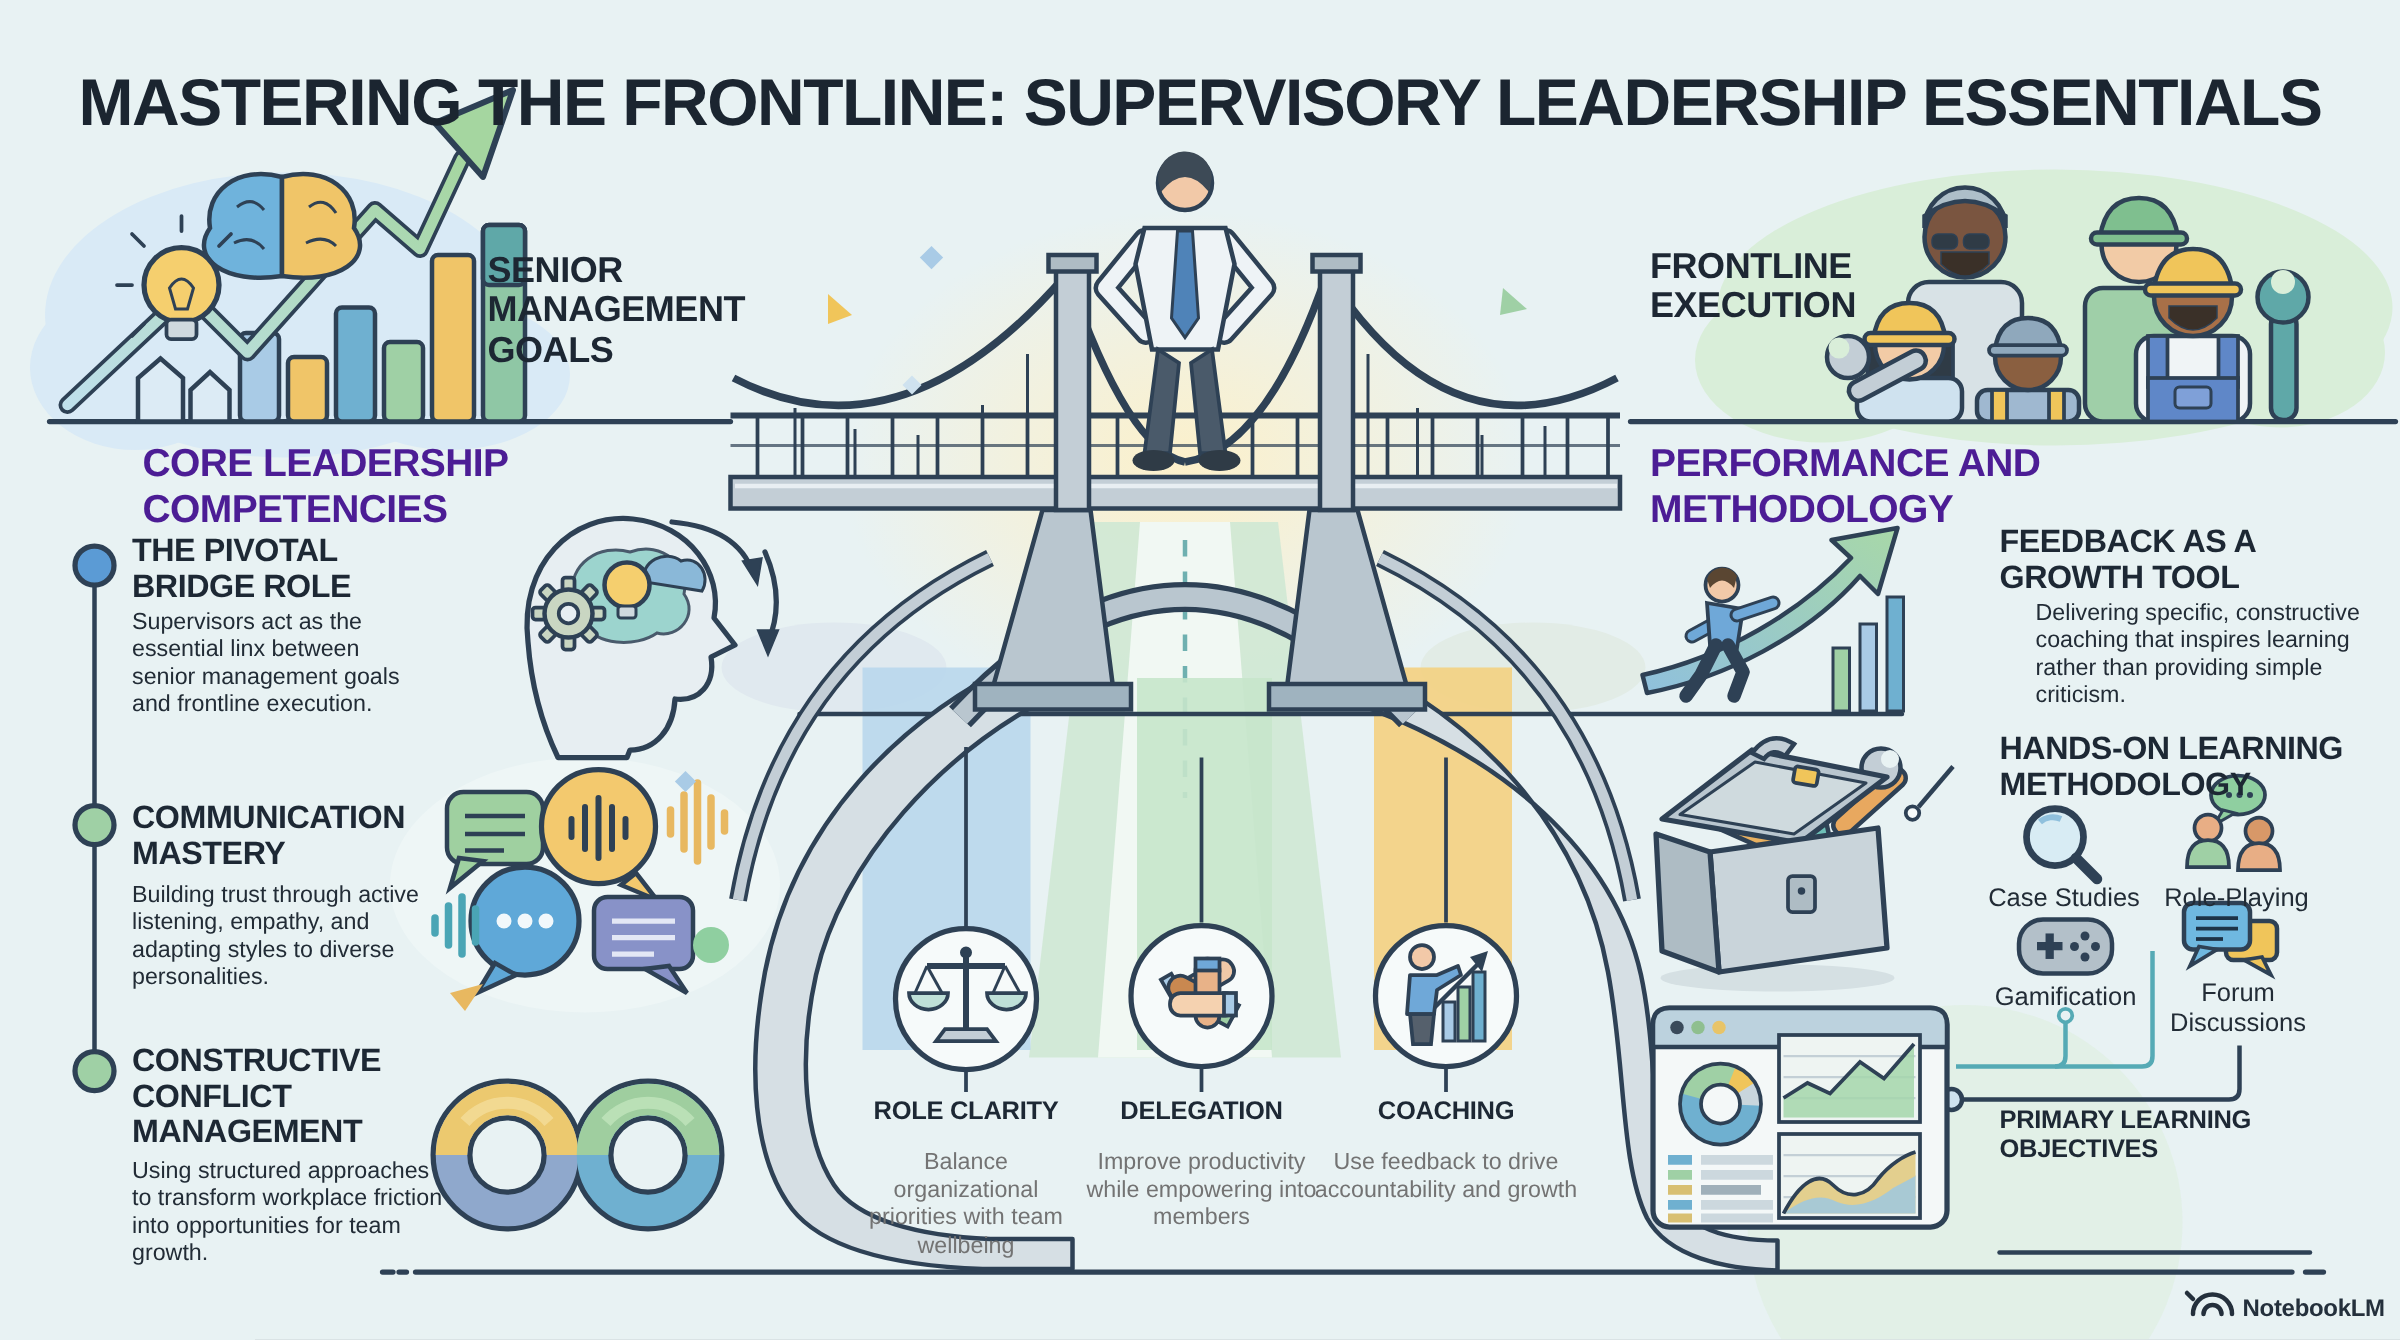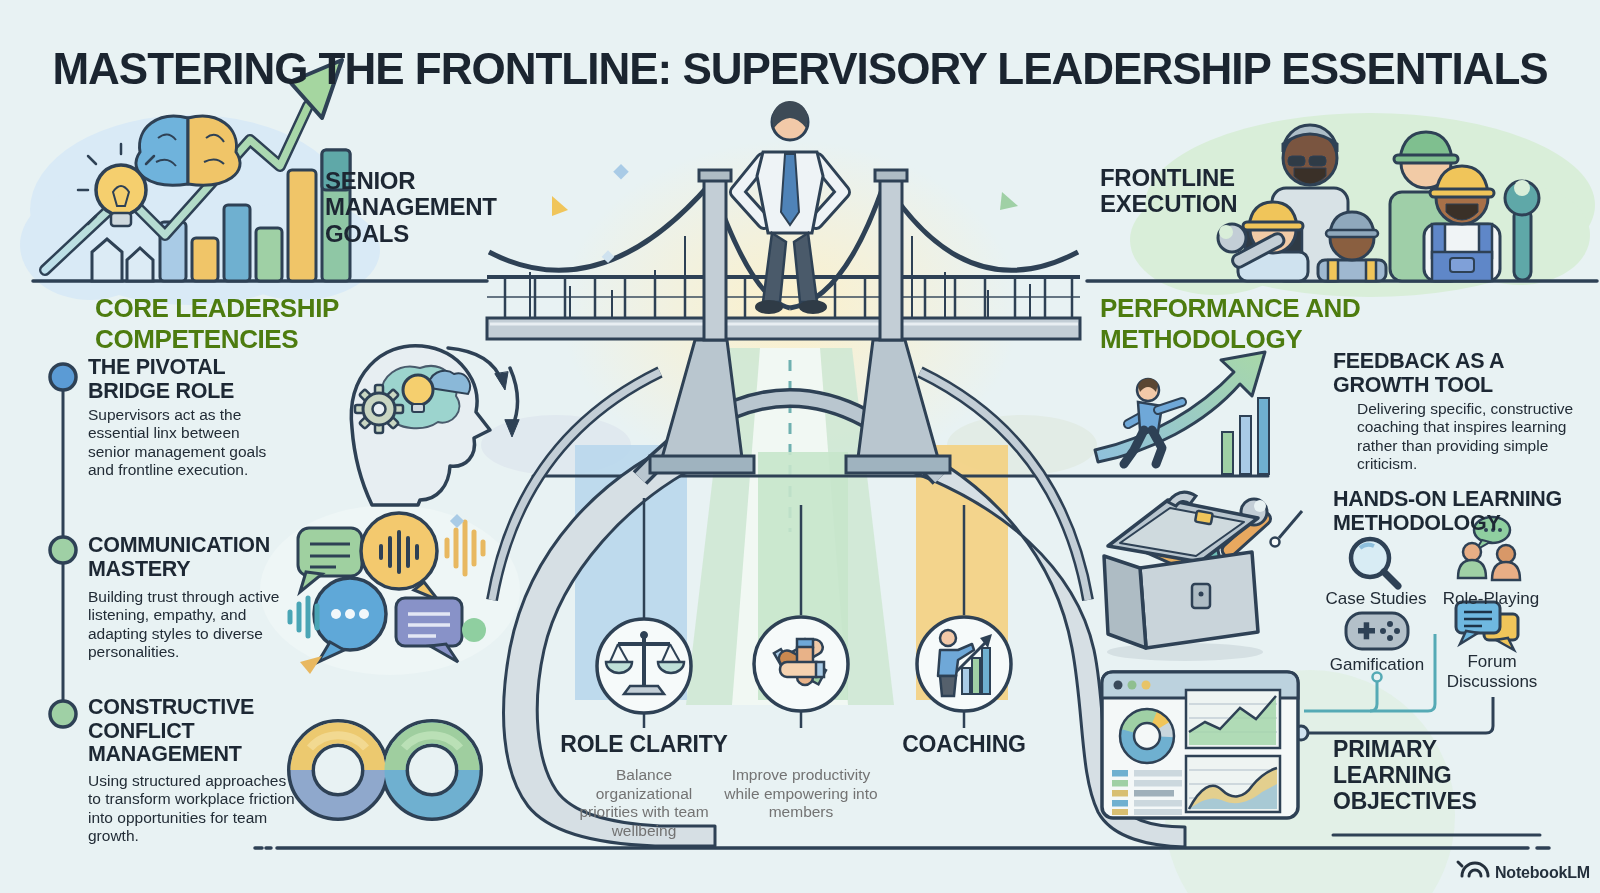--- a/index.html
+++ b/index.html
@@ -2,24 +2,24 @@
 <html><head>
 <meta charset="utf-8">
 <style>
   html,body{margin:0;padding:0;background:#cfd8dc;}
   #canvas{position:relative;width:1600px;height:893px;background:#e8f2f3;overflow:hidden;
           font-family:"Liberation Sans", sans-serif;color:#1d2834;}
   #art{position:absolute;left:0;top:0;}
   .txt{position:absolute;white-space:pre-line;}
   .title{font-size:44px;font-weight:bold;letter-spacing:-1px;color:#1b2530;text-align:center;width:1600px;left:0;top:22px;margin-top:22px;}
   .zone-label{font-size:24px;font-weight:bold;line-height:1.1;letter-spacing:-0.3px;color:#1d2733;}
-  .h-section{font-size:26px;font-weight:bold;letter-spacing:-0.4px;color:#4d7c0f;}
+  .h-section{font-size:26px;font-weight:bold;letter-spacing:-0.4px;color:#4c1d95;}
   .item-title{font-size:21.5px;font-weight:bold;line-height:1.1;letter-spacing:-0.3px;color:#1d2834;}
   .item-body{font-size:15.5px;line-height:1.18;color:#222c36;}
-  .pillar-title{font-size:23px;font-weight:bold;letter-spacing:-0.2px;color:#1d2834;text-align:center;transform:translateX(-50%);}
+  .pillar-title{font-size:17px;font-weight:bold;letter-spacing:-0.2px;color:#1d2834;text-align:center;transform:translateX(-50%);}
   .pillar-body{font-size:15.5px;line-height:1.2;color:#737373;text-align:center;transform:translateX(-50%);}
   .m-label{font-size:17px;color:#222c36;text-align:center;transform:translateX(-50%);line-height:1.15;}
   .brand{font-size:16px;font-weight:bold;color:#24303c;letter-spacing:-0.2px;}
 </style>
 </head>
 <body>
 
 <div id="canvas">
 
 <svg id="art" width="1600" height="893" viewBox="0 0 1600 893">
@@ -569,23 +569,25 @@
 
 <div class="txt item-title" style="left:88px;top:534px;width:230px;">COMMUNICATION MASTERY</div>
 <div class="txt item-body" style="left:88px;top:588px;width:192px;">Building trust through active listening, empathy, and adapting styles to diverse personalities.</div>
 
 <div class="txt item-title" style="left:88px;top:696px;width:210px;">CONSTRUCTIVE CONFLICT MANAGEMENT</div>
 <div class="txt item-body" style="left:88px;top:772px;width:212px;">Using structured approaches to transform workplace friction into opportunities for team growth.</div>
 
 <div class="txt pillar-title" style="left:644px;top:731px;width:240px;">ROLE CLARITY</div>
 <div class="txt pillar-body" style="left:644px;top:766px;width:150px;">Balance organizational priorities with team wellbeing</div>
 
+<div class="txt pillar-title" style="left:801px;top:731px;width:240px;">DELEGATION</div>
 <div class="txt pillar-body" style="left:801px;top:766px;width:160px;">Improve productivity while empowering into members</div>
 
 <div class="txt pillar-title" style="left:964px;top:731px;width:240px;">COACHING</div>
+<div class="txt pillar-body" style="left:964px;top:766px;width:185px;">Use feedback to drive accountability and growth</div>
 
 <div class="txt item-title" style="left:1333px;top:350px;width:200px;">FEEDBACK AS A GROWTH TOOL</div>
 <div class="txt item-body" style="left:1333px;top:400px;width:248px;margin-left:24px;">Delivering specific, constructive coaching that inspires learning rather than providing simple criticism.</div>
 
 <div class="txt item-title" style="left:1333px;top:488px;width:235px;">HANDS-ON LEARNING METHODOLOGY</div>
 
 <div class="txt m-label" style="left:1376px;top:589px;width:140px;">Case Studies</div>
 <div class="txt m-label" style="left:1491px;top:589px;width:130px;">Role-Playing</div>
 <div class="txt m-label" style="left:1377px;top:655px;width:140px;">Gamification</div>
 <div class="txt m-label" style="left:1492px;top:652px;width:108px;">Forum Discussions</div>

